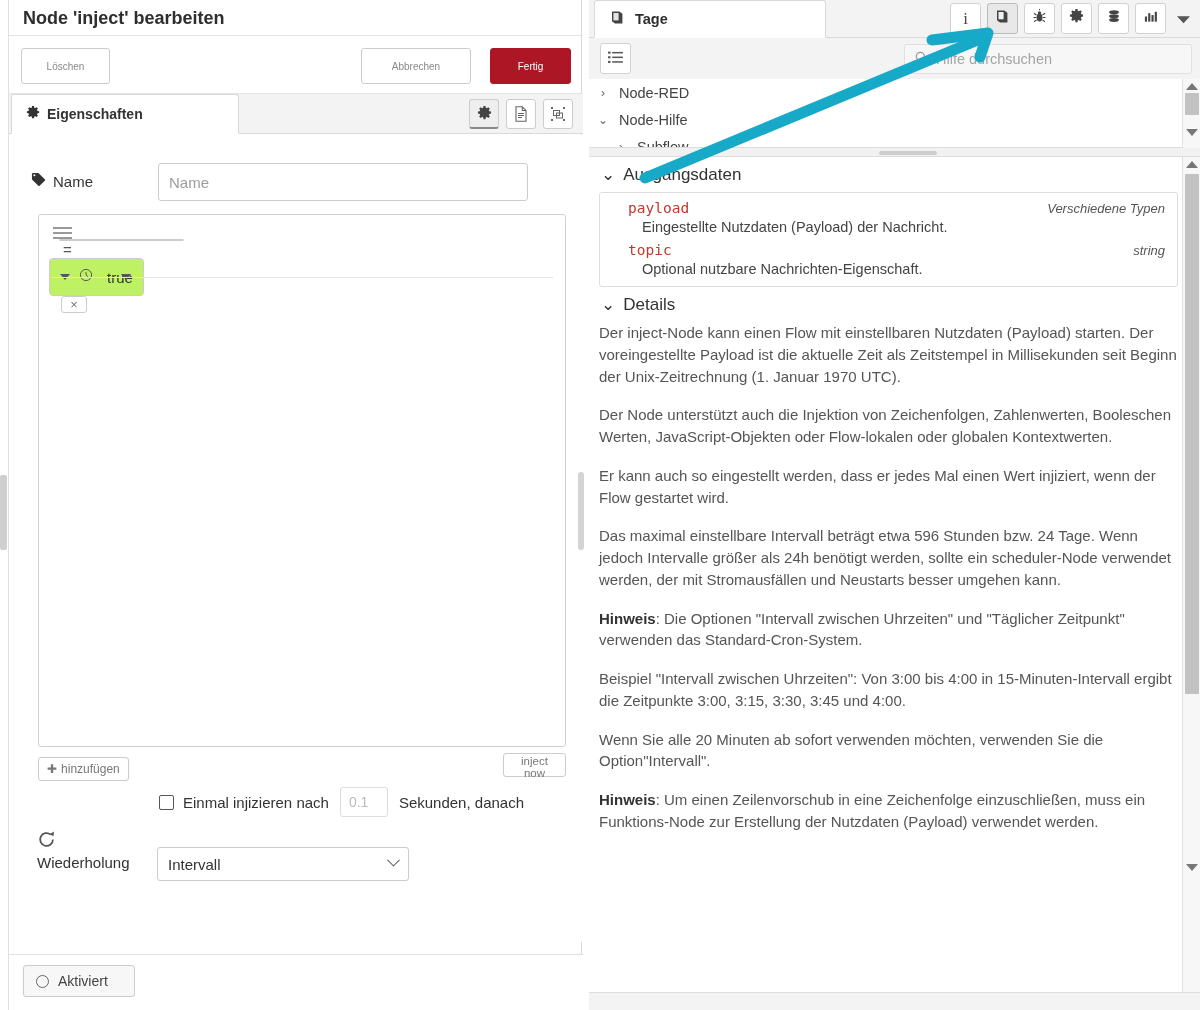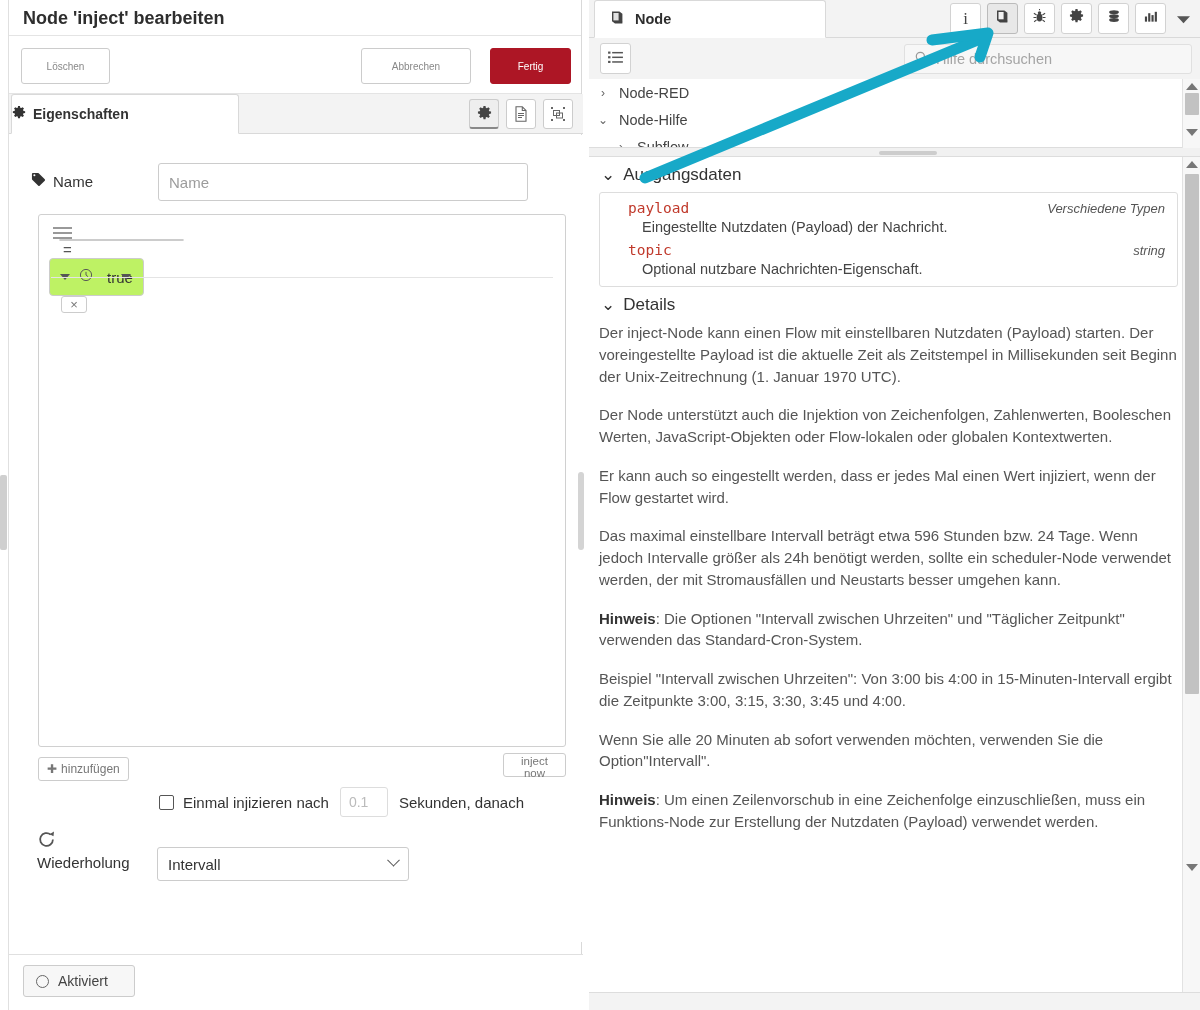--- a/index.html
+++ b/index.html
@@ -46,21 +46,21 @@
 
   .tabbar {
     position: absolute; left: 0; top: 94px; width: 574px; height: 40px;
     background: #f3f3f3; border-bottom: 1px solid #d9d9d9;
   }
   .tab-active {
     position: absolute; left: 2px; top: 0; width: 228px; height: 40px;
     background: #fff; border: 1px solid #d9d9d9; border-bottom: 1px solid #fff;
     border-radius: 3px 3px 0 0;
     font-size: 14px; font-weight: bold; color: #333;
-    display: flex; align-items: center; gap: 7px;  text-align: right;
+    display: flex; align-items: center; gap: 7px; padding-left: 14px; text-align: right;
   }
   .tab-icons { position: absolute; right: 10px; top: 5px; display: flex; gap: 7px; }
   .sq-btn {
     width: 30px; height: 30px; border: 1px solid #ccc; background: #fff;
     border-radius: 3px; display: flex; align-items: center; justify-content: center;
     cursor: pointer;
   }
   .sq-btn.sel { background: #eee; border-bottom: 2px solid #888; }
 
   .form { position: absolute; left: 0; top: 135px; width: 574px; bottom: 68px; background: #fff; }
@@ -378,21 +378,21 @@
 
     <div class="sb-tabbar">
       <div class="sb-tab">
         <span>
           <svg width="16" height="15" viewBox="0 0 16 15">
               <path fill="#444" d="M2 1.4h7.4l3 2.4v9.8H5L2 11.2z"></path>
               <path fill="#fff" d="M3.4 3h5.2v7.4H3.4z" opacity=".85"></path>
               <path fill="none" stroke="#444" stroke-width="1" d="M4.6 11.8h7.6"></path>
             </svg>
         </span>
-        <span>Node</span>
+        <span>Tage</span>
       </div>
 
       <div class="sb-icons">
         <div class="sb-ibtn">
           <span style="font-family:'Liberation Serif',serif;font-size:17px;color:#444;">i</span>
         </div>
         <div class="sb-ibtn sel">
           <span>
             <svg width="16" height="15" viewBox="0 0 16 15">
                 <path fill="#444" d="M2 1.4h7.4l3 2.4v9.8H5L2 11.2z"></path>

